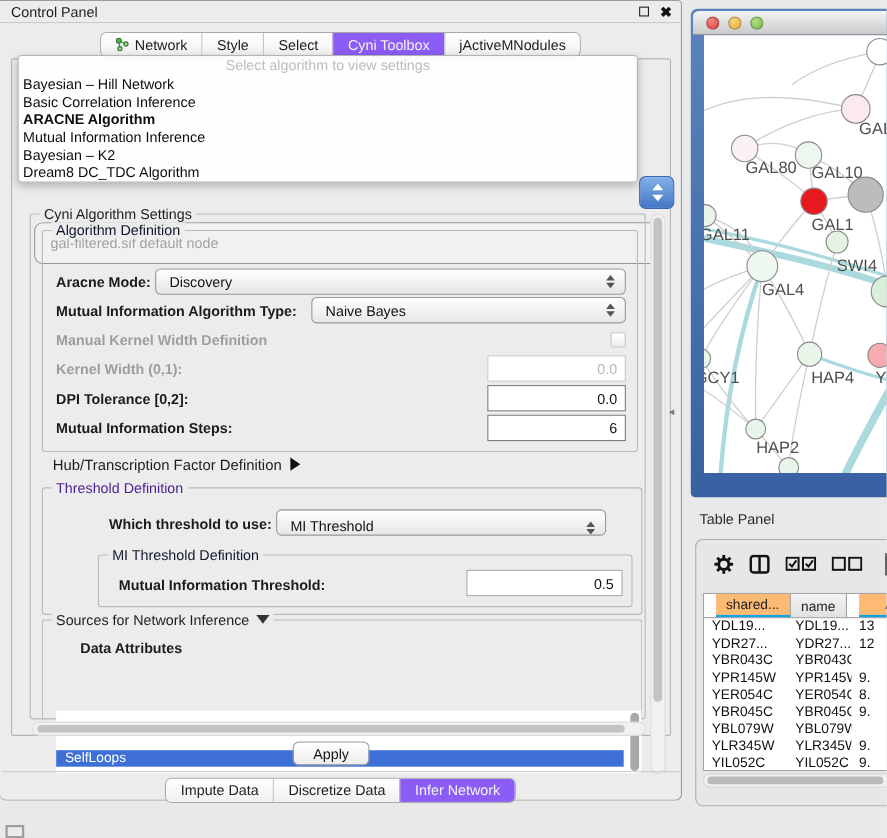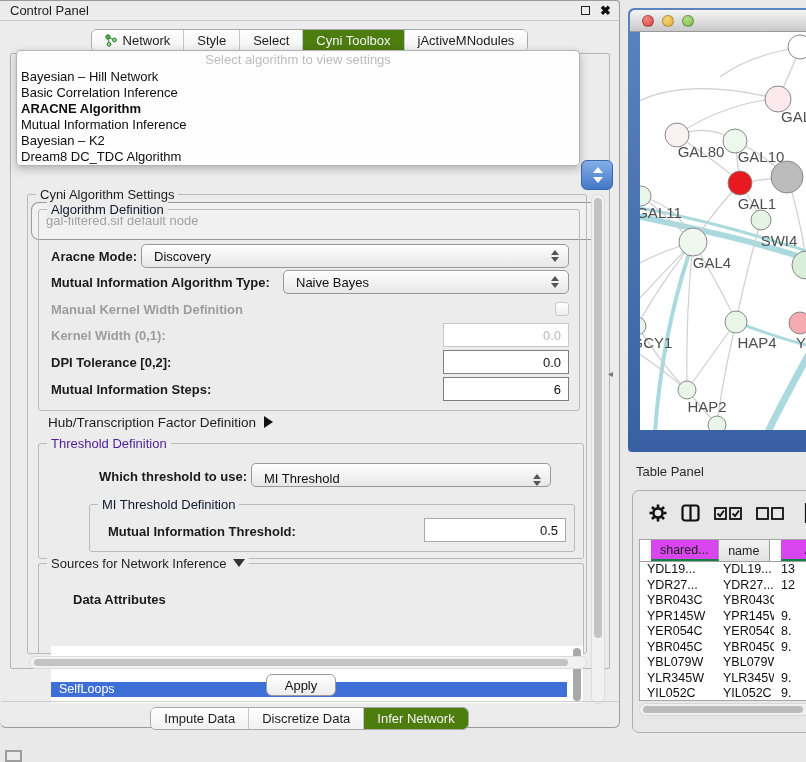--- a/index.html
+++ b/index.html
@@ -15,21 +15,21 @@
     font-size:13px; color:#1d1d1d; }
   .cp-title { flex:1; }
   .float-icon { width:9px; height:9px; border:1.5px solid #222; margin-right:10px; display:inline-block; }
   .close-icon { font-size:13px; font-weight:bold; color:#111; line-height:9px; }
 
   
   .tabbar { position:absolute; left:0; top:28px; width:100%; display:flex; justify-content:center; }
   .tabset { display:inline-flex; background:#fdfdfd; border:1px solid #a9a9a9; border-radius:6px; overflow:hidden; height:23px; }
   .tab { display:flex; align-items:center; padding:0 13px; font-size:13px; color:#1c1c1c; border-left:1px solid #c6c6c6; background:linear-gradient(#ffffff,#f0f0f0); white-space:nowrap; }
   .tab:first-child { border-left:none; }
-  .tab.selected { background:#4d7c0f; color:#f4f4f4; }
+  .tab.selected { background:#8b5cf6; color:#f4f4f4; }
   .tab .tabicon { margin-right:5px; display:inline-flex; }
 
   
   .main-panel { position:absolute; left:10px; top:52px; width:600px; height:616px;
     border:1px solid #b5b5b5; background:#ececec; border-radius:2px; }
 
   
   .ghost-label { position:absolute; font-size:13px; font-weight:bold; color:rgba(40,40,40,.35); }
   .ghost-combo { position:absolute; left:20px; top:148px; width:572px; height:38px;
     border:1px solid rgba(130,130,130,.8); border-radius:8px; background:rgba(250,250,250,.4); }
@@ -111,21 +111,21 @@
 
   
   .tp-title { position:absolute; left:636px; top:464px; font-size:13px; color:#2a2a2a; }
   .tp-window { position:absolute; left:632px; top:490px; width:190px; height:243px;
     background:#e7e7e7; border:1px solid #aeaeae; border-radius:7px; overflow:hidden; }
   .tp-toolbar { position:absolute; left:0; top:0; width:100%; height:48px; display:flex; align-items:center; gap:14px; padding-left:16px; }
   .tp-table { position:absolute; left:6px; top:48px; width:200px; height:162px; background:#fff; border:1px solid #a5a5a5; font-size:12.5px; }
   .tp-header { display:flex; height:22px; border-bottom:1px solid #9f9f9f; }
   .tp-th { display:flex; align-items:center; justify-content:center; border-right:1px solid #9f9f9f;
     background:linear-gradient(#f2f2f2,#e2e2e2); color:#222; }
-  .tp-th.hl { background:#d946ef; border-bottom:2px solid #15803d;margin-left:11px; }
+  .tp-th.hl { background:#fdba74; border-bottom:2px solid #0ea5e9;margin-left:11px; }
   .tp-body { overflow:hidden; height:138px; }
   .tp-row { display:flex; height:15.5px; line-height:15.5px; color:#0f0f0f; }
   .tp-cell { padding-left:7px; white-space:nowrap; overflow:hidden; }
   .tp-hscroll { position:absolute; left:6px; top:212px; width:200px; height:13px; background:#f0f0f0; border:1px solid #d8d8d8; border-radius:7px; }
   .tp-hscroll .thumb { position:absolute; left:3px; top:2px; width:160px; height:7px; background:#bbb; border-radius:4px; }
 
   .mini-sq { position:absolute; left:5px; top:750px; width:17px; height:12px; border:2px solid #9d9d9d; background:#ebebeb; }
 </style>
 </head>
 <body>
@@ -242,21 +242,21 @@
             <span class="grp-label lbl-blue">MI Threshold Definition</span>
             <span class="fldlabel" style="left:18px; top:19px;">Mutual Information Threshold:</span>
             <div class="tinput" style="left:334px; top:13px; width:142px; border-color:#a9a9a9;">
               <span>0.5</span>
             </div>
           </div>
         </div>
 
         <div class="grp" style="left:10px; top:368px; width:546px; height:91px; border-bottom:none; border-radius:3px 3px 0 0;">
           <span class="grp-label lbl-dark"><span>Sources for Network Inference</span><span class="arrow-down"></span></span>
-          <span class="fldlabel" style="left:6px; top:28px;padding-left:28px;">Data Attributes</span>
+          <span class="fldlabel" style="left:6px; top:18px;padding-left:28px;">Data Attributes</span>
         </div>
       </div>
 
       <div class="attr-list">
         <div id="attr-items">
             <div class="attr-item">SelfLoops</div>
             <div class="attr-item">TopologicalCoefficient</div>
             <div class="attr-item">BetweennessCentrality</div>
             <div class="attr-item">gal4RGexp</div>
           </div>

